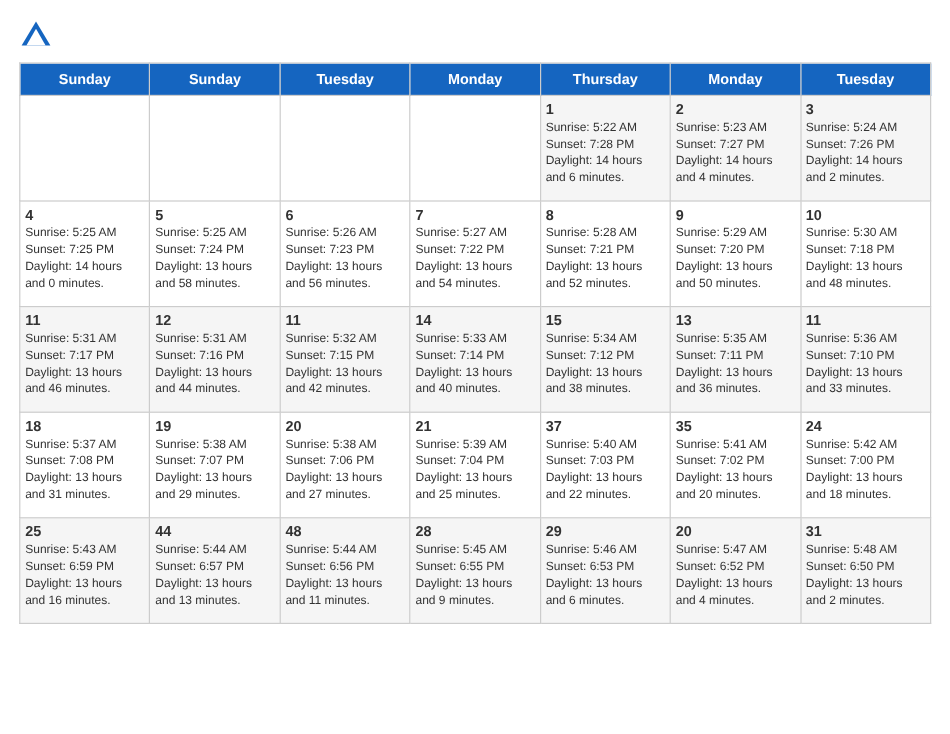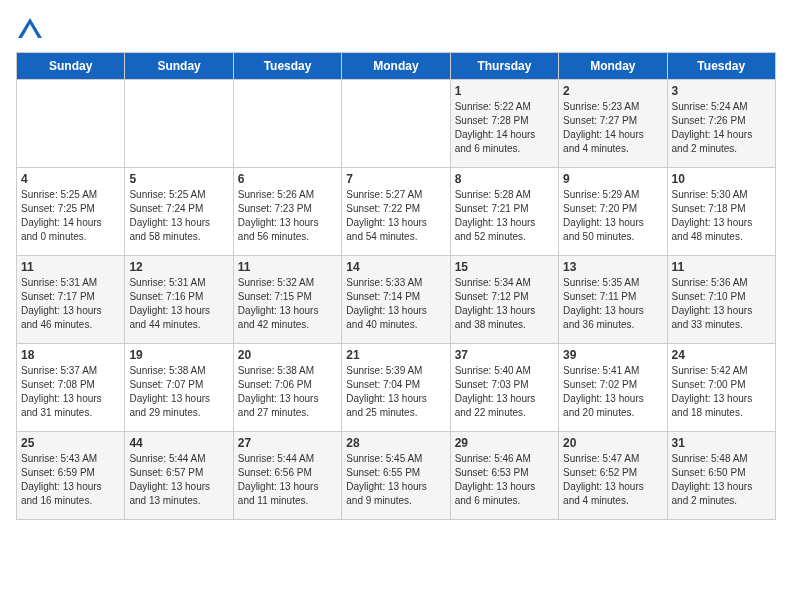--- a/index.html
+++ b/index.html
@@ -210,39 +210,39 @@
         </td>
         <td>
           <div class="day-number">21</div>
           <div class="day-info">Sunrise: 5:39 AM<br>Sunset: 7:04 PM<br>Daylight: 13 hours and 25 minutes.</div>
         </td>
         <td>
           <div class="day-number">37</div>
           <div class="day-info">Sunrise: 5:40 AM<br>Sunset: 7:03 PM<br>Daylight: 13 hours and 22 minutes.</div>
         </td>
         <td>
-          <div class="day-number">39</div>
+          <div class="day-number">35</div>
           <div class="day-info">Sunrise: 5:41 AM<br>Sunset: 7:02 PM<br>Daylight: 13 hours and 20 minutes.</div>
         </td>
         <td>
           <div class="day-number">24</div>
           <div class="day-info">Sunrise: 5:42 AM<br>Sunset: 7:00 PM<br>Daylight: 13 hours and 18 minutes.</div>
         </td>
       </tr>
       <tr>
         <td>
           <div class="day-number">25</div>
           <div class="day-info">Sunrise: 5:43 AM<br>Sunset: 6:59 PM<br>Daylight: 13 hours and 16 minutes.</div>
         </td>
         <td>
           <div class="day-number">44</div>
           <div class="day-info">Sunrise: 5:44 AM<br>Sunset: 6:57 PM<br>Daylight: 13 hours and 13 minutes.</div>
         </td>
         <td>
-          <div class="day-number">27</div>
+          <div class="day-number">48</div>
           <div class="day-info">Sunrise: 5:44 AM<br>Sunset: 6:56 PM<br>Daylight: 13 hours and 11 minutes.</div>
         </td>
         <td>
           <div class="day-number">28</div>
           <div class="day-info">Sunrise: 5:45 AM<br>Sunset: 6:55 PM<br>Daylight: 13 hours and 9 minutes.</div>
         </td>
         <td>
           <div class="day-number">29</div>
           <div class="day-info">Sunrise: 5:46 AM<br>Sunset: 6:53 PM<br>Daylight: 13 hours and 6 minutes.</div>
         </td>

